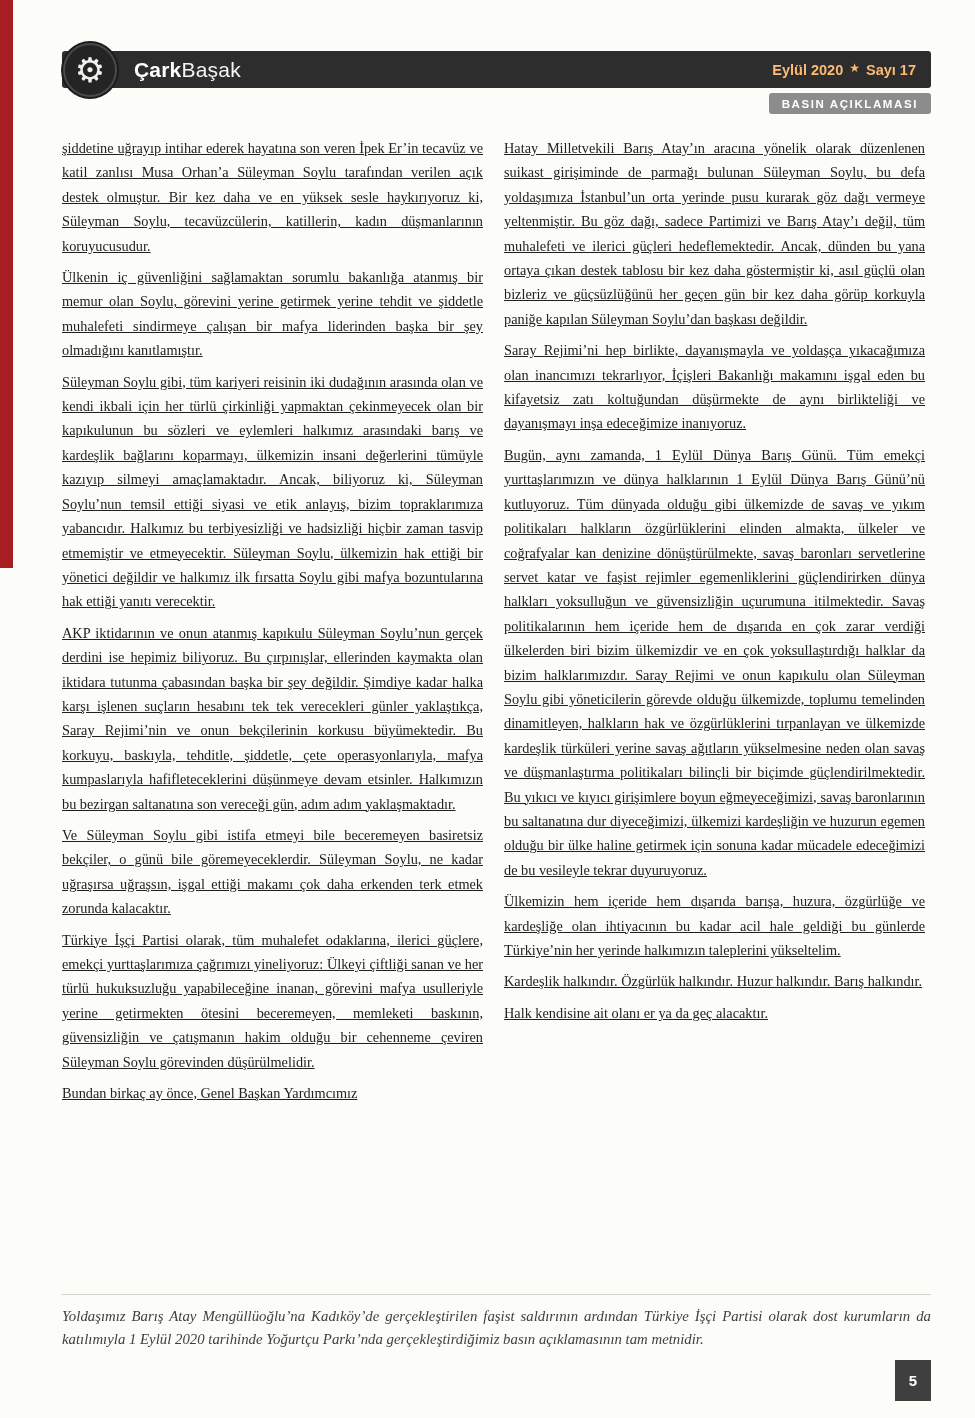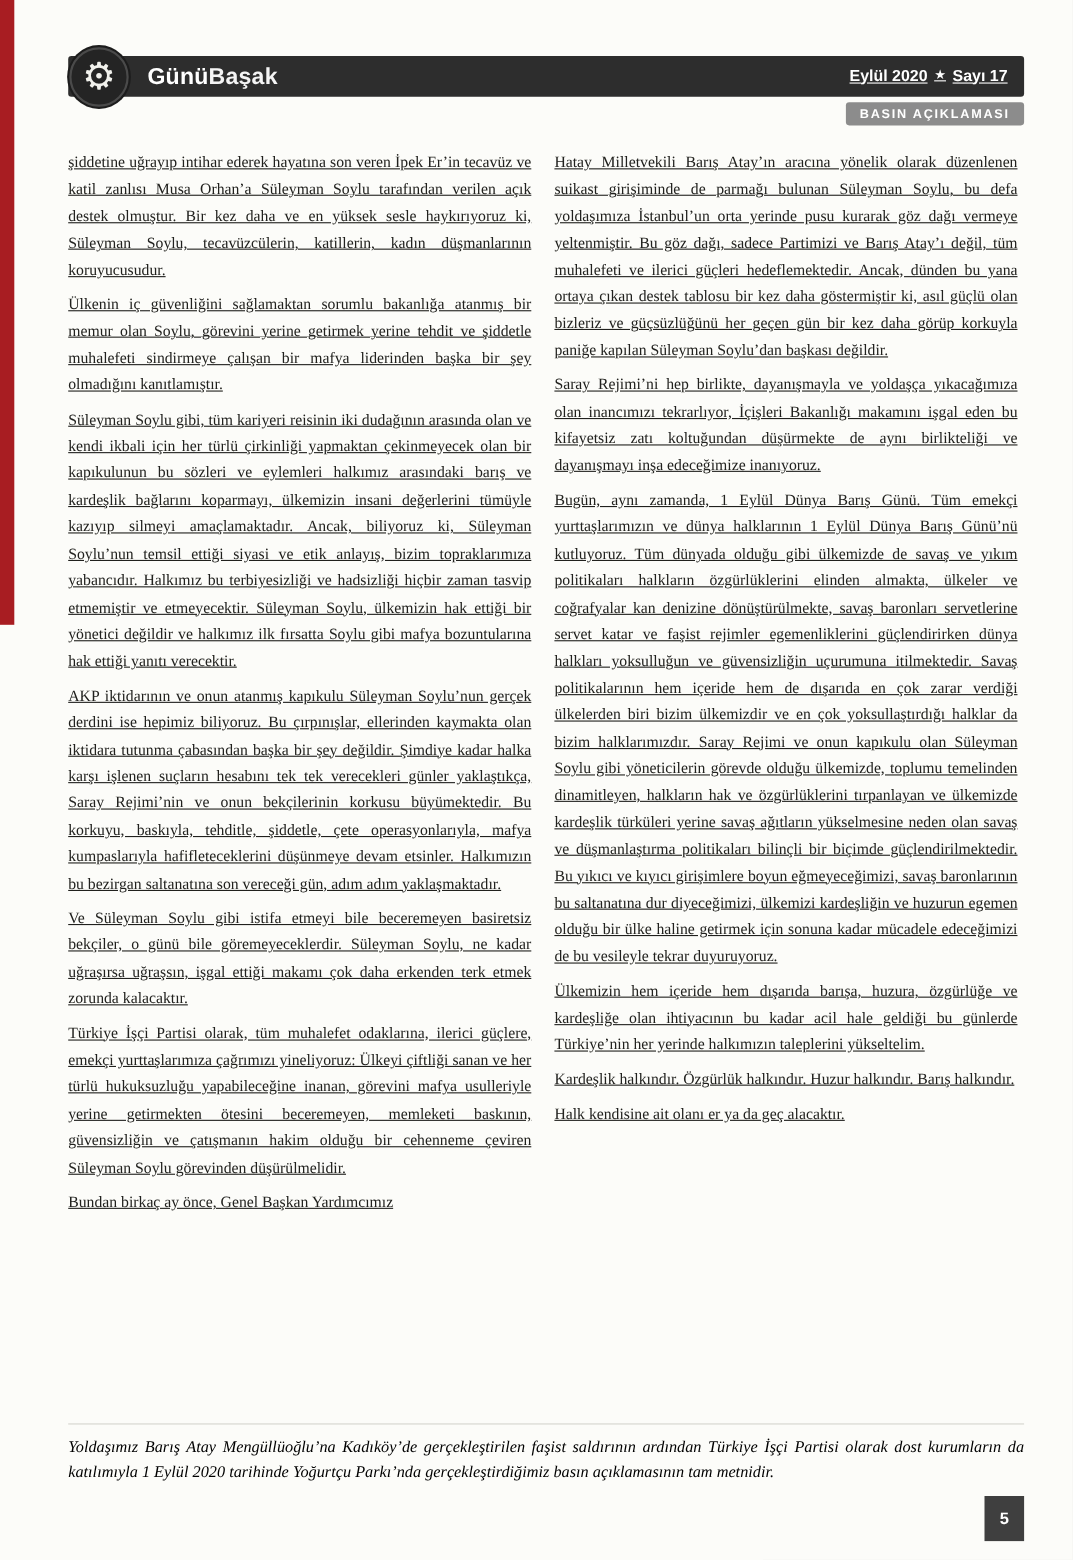--- a/index.html
+++ b/index.html
@@ -50,31 +50,30 @@
     line-height: 1;
   }
   .masthead-title {
     margin-left: 72px;
     font-family: "Liberation Sans", sans-serif;
     font-size: 21px;
     color: #ffffff;
     letter-spacing: 0.2px;
   }
   .masthead-title .t-bold { font-weight: 700; }
-  .masthead-title .t-light { font-weight: 700; opacity: 0.95; }
+  .masthead-title .t-light { font-weight: 400; opacity: 0.95; }
   .masthead-issue {
     margin-left: auto;
     padding-right: 15px;
     font-family: "Liberation Sans", sans-serif;
     font-size: 14.5px;
     font-weight: 700;
-    color: #ffffff;
+    color: #fdba74;
     display: flex;
     gap: 6px;
-    text-decoration: underline;
   }
   .masthead-issue .star {
     font-family: "DejaVu Sans", sans-serif;
     font-size: 12px;
     position: relative;
     top: -1px;
   }
   
   .badge {
     position: absolute;
@@ -111,21 +110,21 @@
   
   .footer-note {
     position: absolute;
     left: 62px; right: 44px; top: 1294px;
     border-top: 1px solid #d4d4cd;
     padding-top: 10px;
     font-size: 14.8px;
     line-height: 23px;
     font-style: italic;
     text-align: justify;
-    color: #000000;
+    color: #404040;
   }
   .page-number {
     position: absolute;
     right: 44px; top: 1360px;
     width: 36px; height: 41px;
     background: #3f3f3f;
     color: #ffffff;
     font-family: "Liberation Sans", sans-serif;
     font-size: 15px;
     font-weight: 700;
@@ -136,21 +135,21 @@
 <body>
 
 <div class="page">
 
   <div class="accent-stripe"></div>
 
   <header class="masthead">
     <div class="logo">
       <span class="gear">⚙</span>
     </div>
-    <div class="masthead-title"><span class="t-bold">Günü</span><span class="t-light">Başak</span></div>
+    <div class="masthead-title"><span class="t-bold">Çark</span><span class="t-light">Başak</span></div>
     <div class="masthead-issue">
       <span>Eylül 2020</span>
       <span class="star">★</span>
       <span>Sayı 17</span>
     </div>
   </header>
 
   <span class="badge">BASIN AÇIKLAMASI</span>
 
   <main class="columns">

